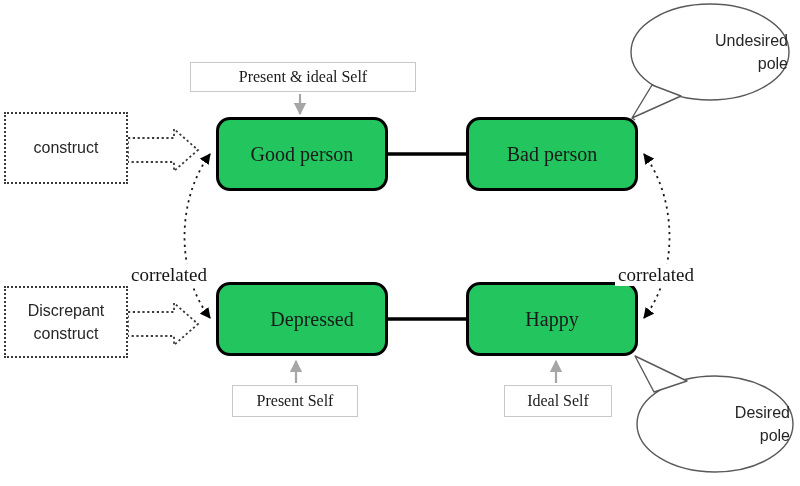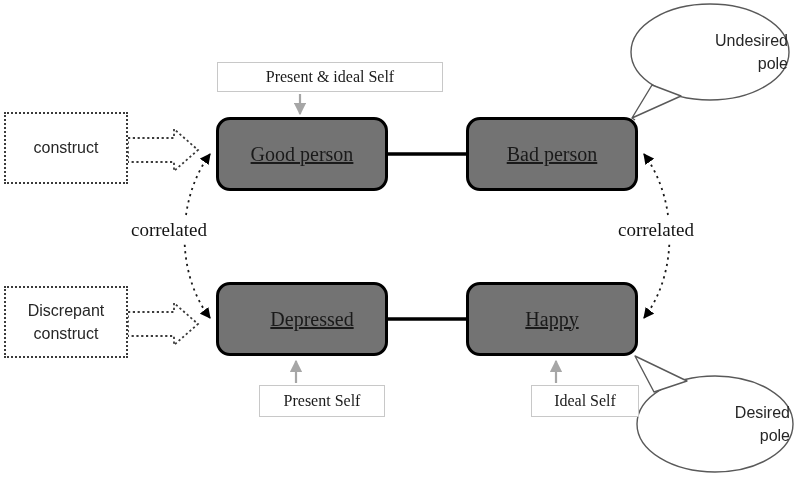--- a/index.html
+++ b/index.html
@@ -22,49 +22,47 @@
     width: 800px;
     height: 486px;
   }
 
   
   .pole-box {
     position: absolute;
     box-sizing: border-box;
     border: 3px solid #000000;
     border-radius: 14px;
-    background: #737373;
+    background: #22c55e;
     display: flex;
     align-items: center;
     justify-content: center;
     font-family: "Liberation Serif", "DejaVu Serif", serif;
     font-size: 20px;
     color: #1a1a1a;
     z-index: 4;
-    text-decoration: underline;
   }
   #box-good    { left: 216px; top: 117px; width: 172px; height: 74px; }
   #box-bad     { left: 466px; top: 117px; width: 172px; height: 74px; text-align: right; }
   #box-depress { left: 216px; top: 282px; width: 172px; height: 74px; padding-left: 20px; }
   #box-happy   { left: 466px; top: 282px; width: 172px; height: 74px; }
 
   
   .self-label {
     position: absolute;
     box-sizing: border-box;
     border: 1px solid #c8c8c8;
     background: #ffffff;
     display: flex;
     align-items: center;
     justify-content: center;
     font-family: "Liberation Serif", "DejaVu Serif", serif;
     font-size: 16px;
     color: #1a1a1a;
     z-index: 4;
-    margin-left: 27px;
   }
   #label-present-ideal { left: 190px; top: 62px;  width: 226px; height: 30px; }
   #label-present-self  { left: 232px; top: 385px; width: 126px; height: 32px; }
   #label-ideal-self    { left: 504px; top: 385px; width: 108px; height: 32px; }
 
   
   .construct-box {
     position: absolute;
     box-sizing: border-box;
     border: 2px dotted #3a3a3a;
@@ -103,20 +101,21 @@
   
   .corr-label {
     position: absolute;
     font-family: "Liberation Serif", "DejaVu Serif", serif;
     font-size: 19px;
     color: #141414;
     background: #ffffff;
     padding: 0 3px;
     z-index: 5;
     white-space: nowrap;
+    margin-top: 45px;
   }
   #corr-left  { left: 128px; top: 219px; }
   #corr-right { left: 615px; top: 219px; }
 </style>
 </head>
 <body>
 
 <div id="canvas">
 
   <svg id="svg-layer" viewBox="0 0 800 486" xmlns="http://www.w3.org/2000/svg">

